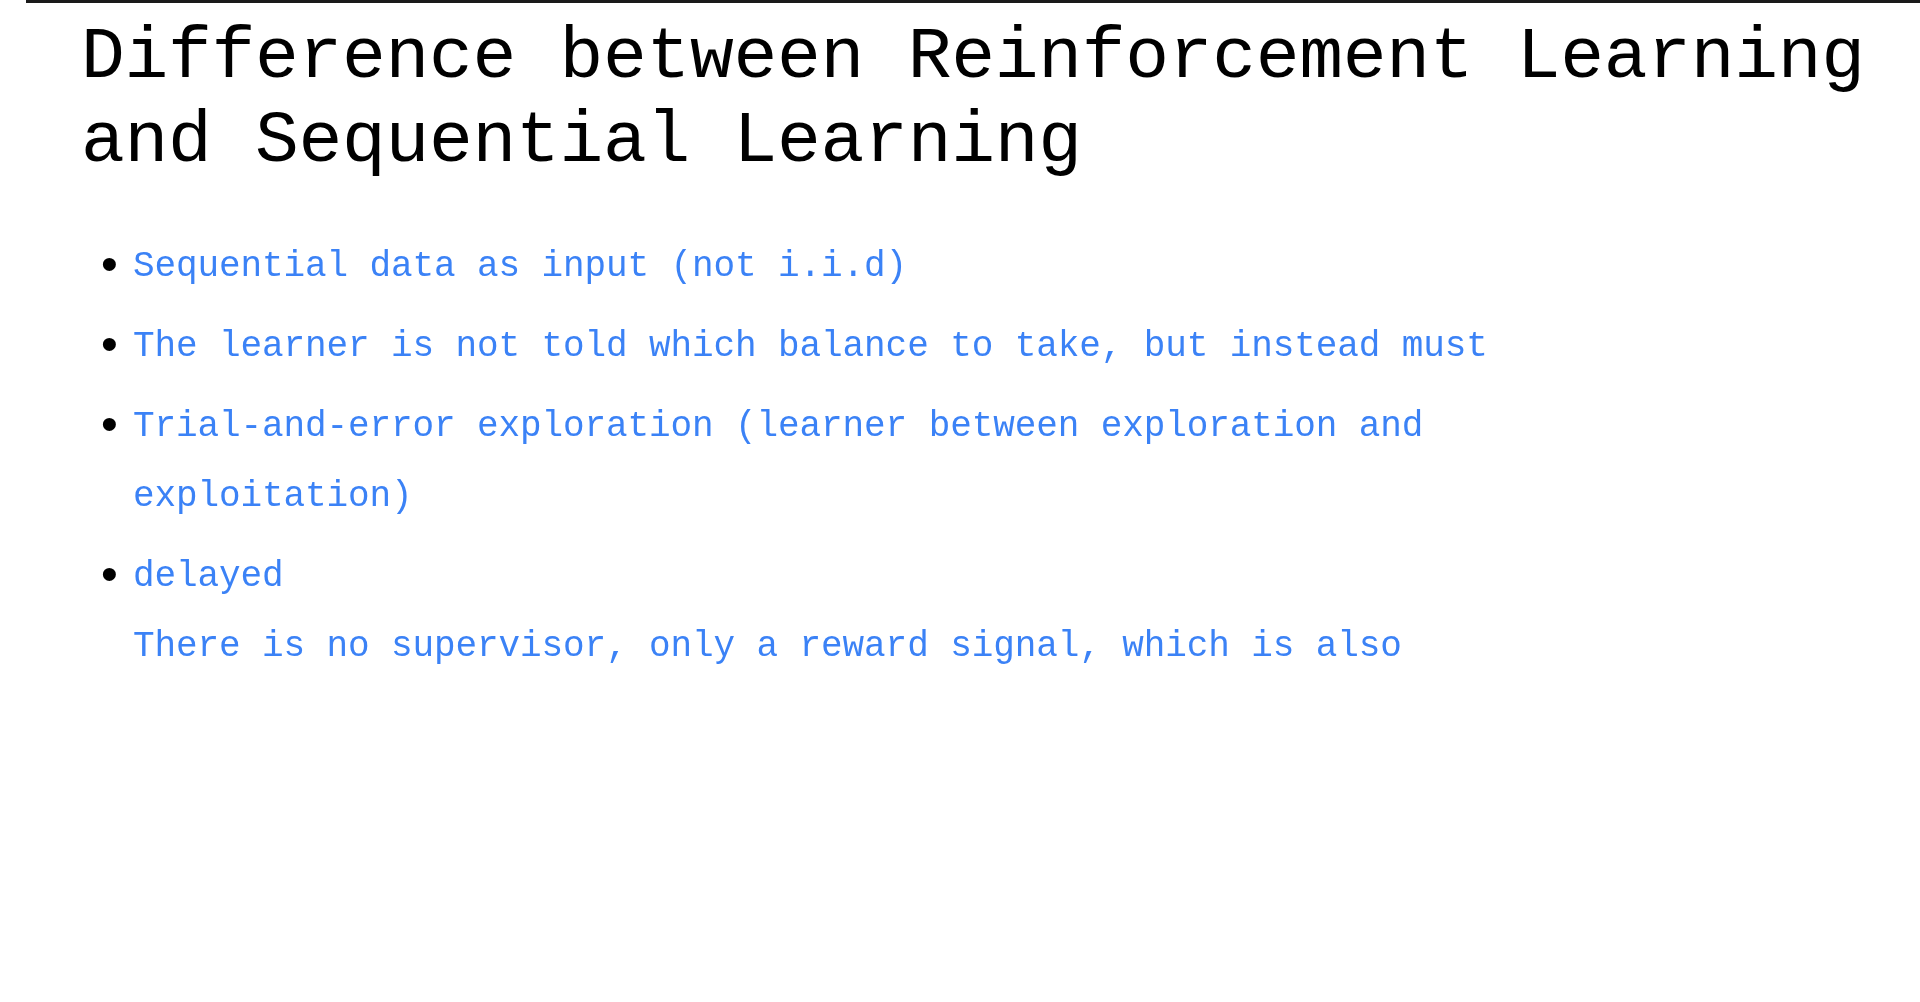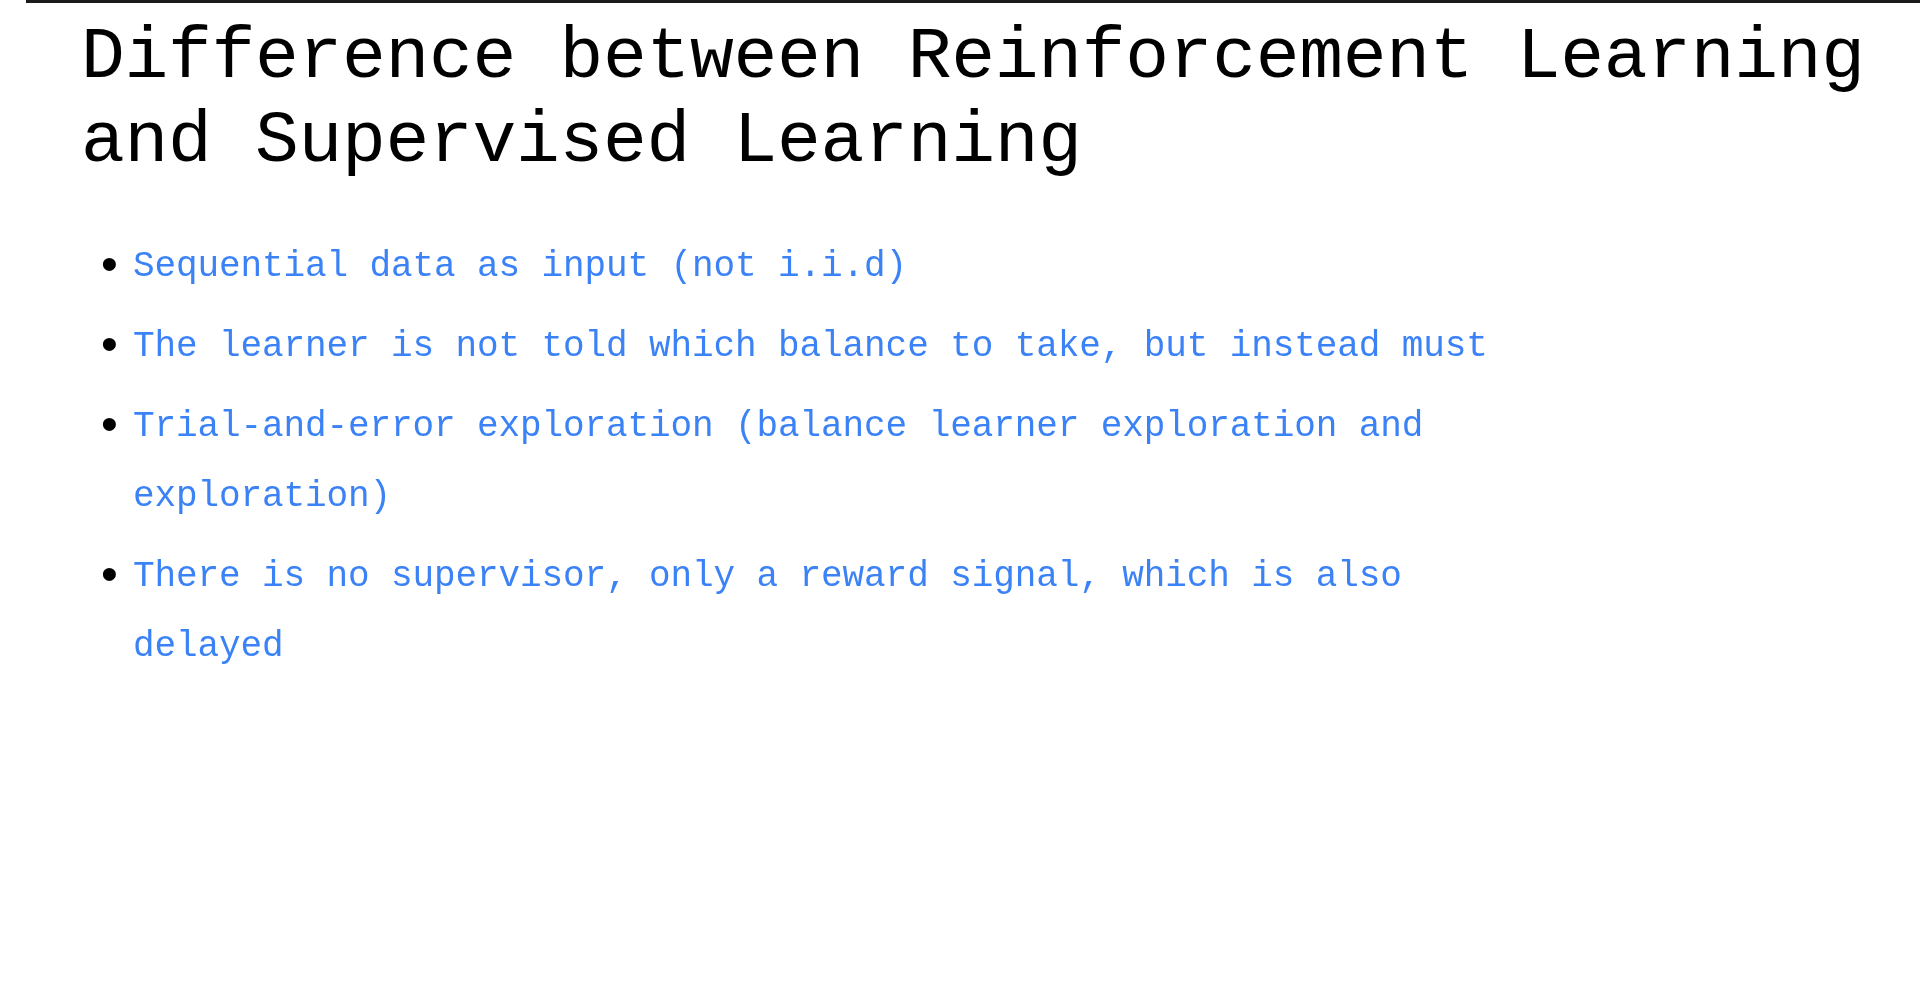--- a/index.html
+++ b/index.html
@@ -86,21 +86,21 @@
 </style>
 </head>
 <body>
 
 <div class="slide">
 
   <div class="slide-top-rule"></div>
 
   <div class="title-block">
     <div class="title-line">Difference between Reinforcement Learning</div>
-    <div class="title-line">and Supervised Learning</div>
+    <div class="title-line">and Sequential Learning</div>
   </div>
 
   <div class="body-block">
 
     <div class="bullet-item">
       <span class="bullet-marker">•</span>
       <span class="bullet-text">
         <span class="line">Sequential data as input (not i.i.d)</span>
       </span>
     </div>
@@ -108,28 +108,28 @@
     <div class="bullet-item">
       <span class="bullet-marker">•</span>
       <span class="bullet-text">
         <span class="line">The learner is not told which balance to take, but instead must</span>
       </span>
     </div>
 
     <div class="bullet-item">
       <span class="bullet-marker">•</span>
       <span class="bullet-text">
-        <span class="line">Trial-and-error exploration (balance learner exploration and</span>
-        <span class="line">exploration)</span>
+        <span class="line">Trial-and-error exploration (learner between exploration and</span>
+        <span class="line">exploitation)</span>
       </span>
     </div>
 
     <div class="bullet-item">
       <span class="bullet-marker">•</span>
       <span class="bullet-text">
+        <span class="line">delayed</span>
         <span class="line">There is no supervisor, only a reward signal, which is also</span>
-        <span class="line">delayed</span>
       </span>
     </div>
 
   </div>
 
 </div>
 
 </body></html>

